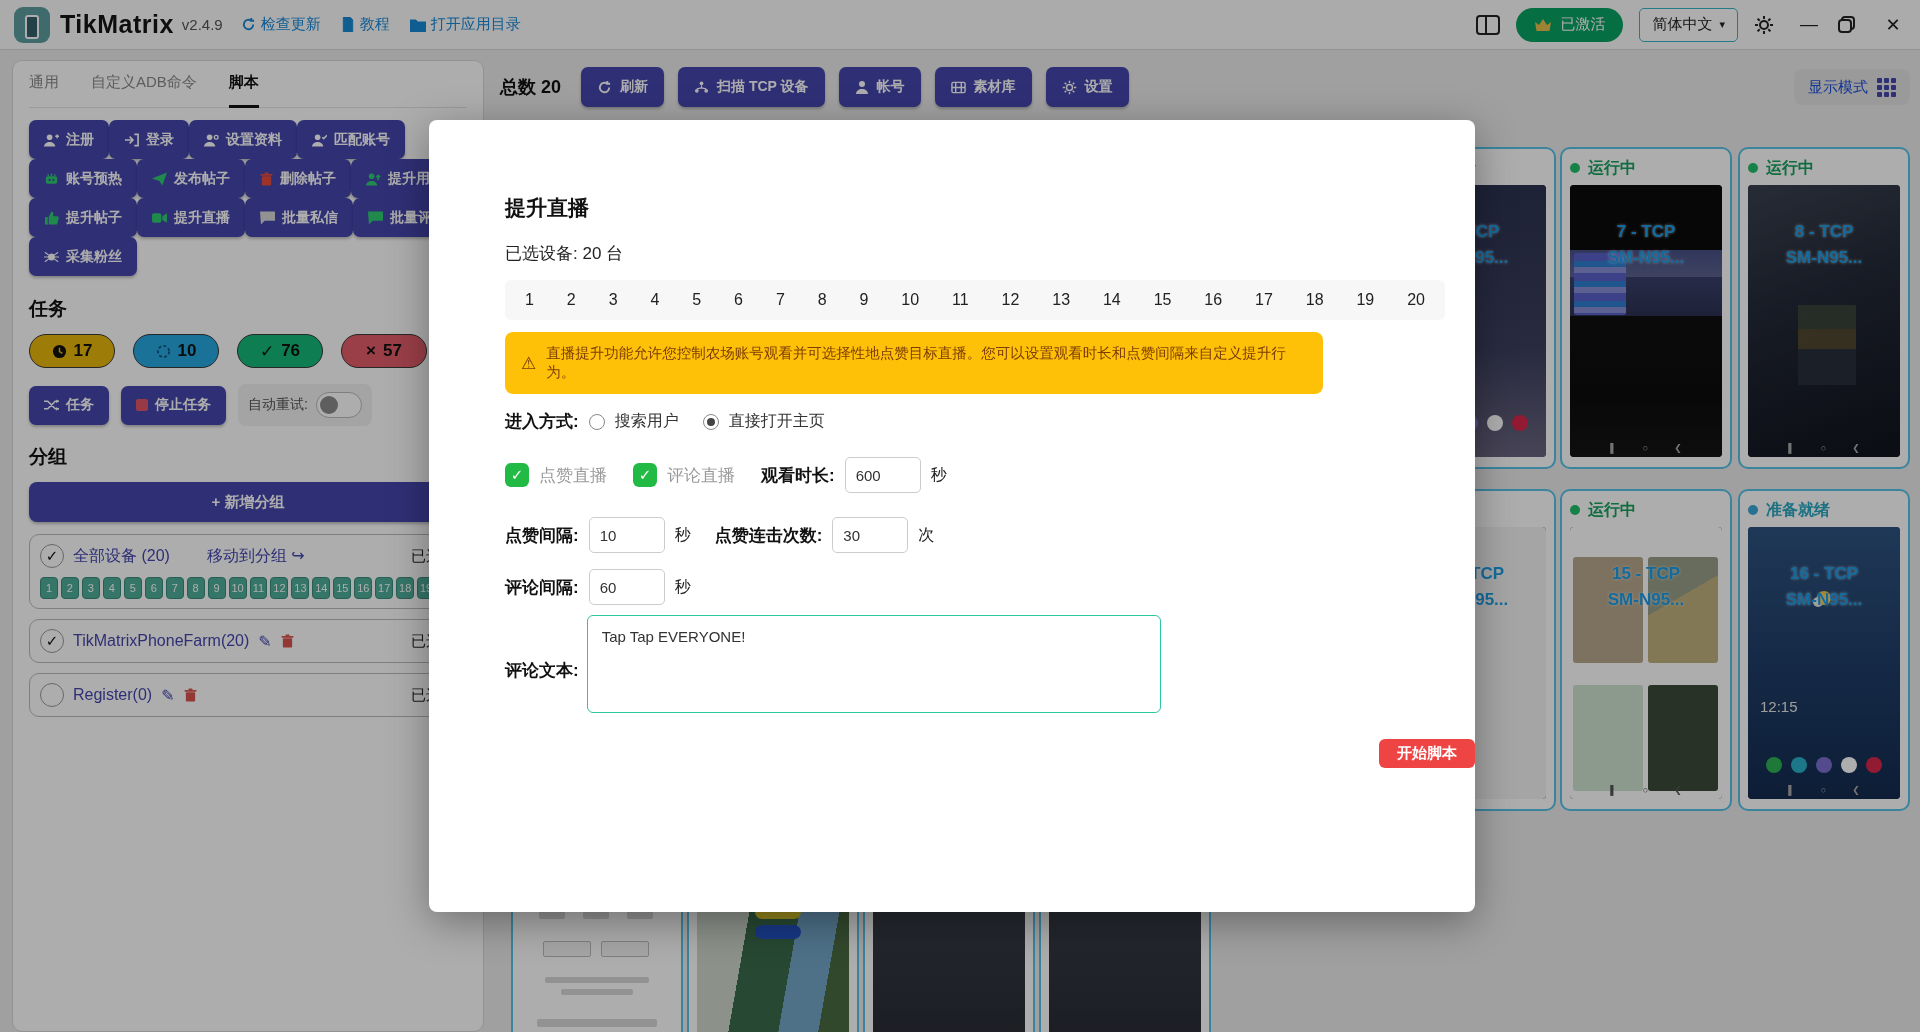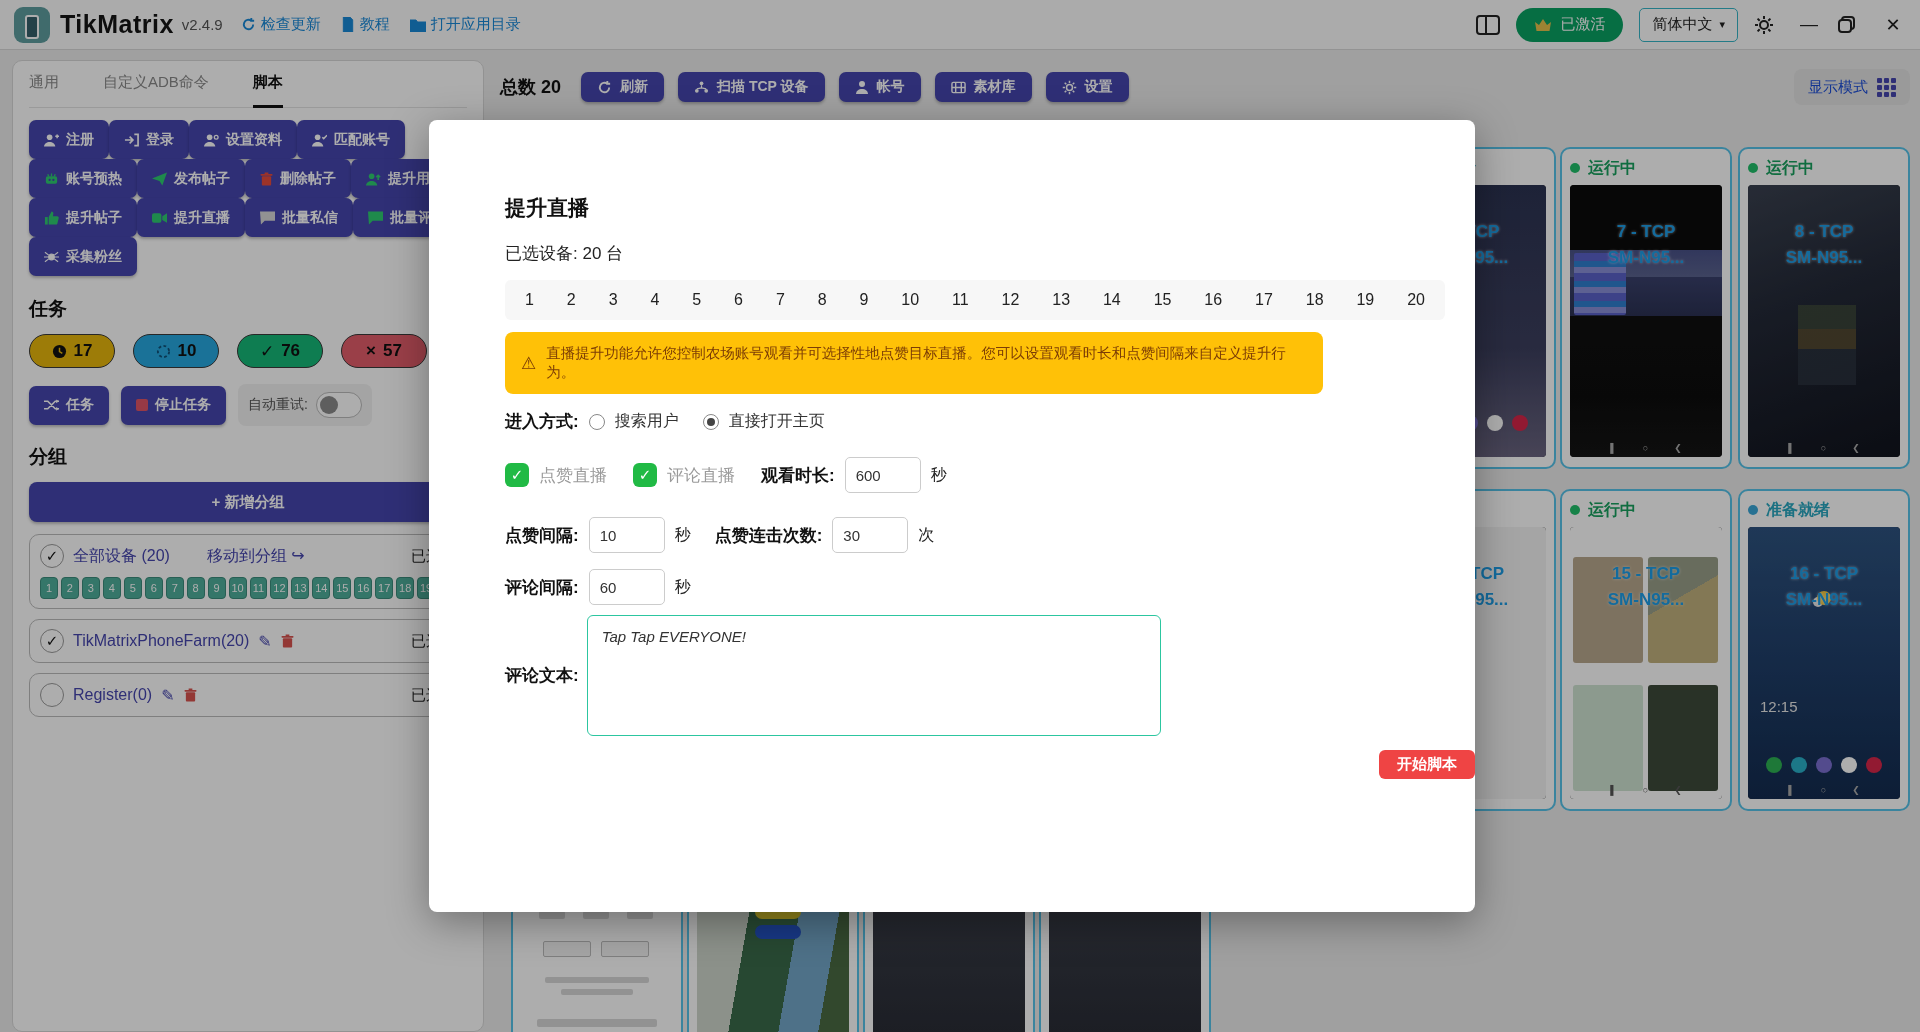--- a/index.html
+++ b/index.html
@@ -17,21 +17,21 @@
   .header-right { margin-left:auto; display:flex; align-items:center; gap:16px; }
   .panel-toggle { width:24px; height:20px; border:2px solid #222; border-radius:4px; position:relative; }
   .panel-toggle::after { content:""; position:absolute; left:7px; top:0; width:2px; height:16px; background:#222; }
   .activated-btn { background:#0aa263; color:#fff; border:none; border-radius:17px; height:34px; padding:0 18px; font-size:15px; display:flex; align-items:center; gap:8px; cursor:pointer; }
   .lang-select { background:#fff; border:1px solid #36b6c8; border-radius:5px; height:34px; padding:0 12px; font-size:15px; color:#222; display:flex; align-items:center; gap:7px; cursor:pointer; }
   .winbtn { font-size:18px; color:#222; width:26px; text-align:center; cursor:pointer; }
   .gearicon svg { stroke:#222; }
 
   
   .sidebar { position:absolute; left:12px; top:60px; width:472px; height:972px; background:#fff; border:1px solid #d8d8d8; border-radius:10px; padding:12px 16px; z-index:1; }
-  .tabs { display:flex; gap:44px; font-size:15px; color:#8a8a8a; border-bottom:1px solid #e4e4e4; padding-bottom:9px; margin-bottom:12px; }
+  .tabs { display:flex; gap:32px; font-size:15px; color:#8a8a8a; border-bottom:1px solid #e4e4e4; padding-bottom:9px; margin-bottom:12px; }
   .tab { cursor:pointer; padding-bottom:6px; }
   .tab.active { color:#111; font-weight:bold; border-bottom:3px solid #111; margin-bottom:-10px; }
   .btn-grid { display:flex; flex-wrap:wrap; margin-bottom:20px; }
   .pbtn { background:#4646ae; color:#fff; border:none; border-radius:7px; height:39px; padding:0 15px; font-size:14px; font-weight:bold; display:flex; align-items:center; gap:7px; cursor:pointer; box-shadow:0 2px 3px rgba(0,0,0,0.25); }
   .pbtn svg { flex:0 0 auto; }
   .ic-green { color:#2ecc71; } .ic-red { color:#e74c3c; } .ic-white { color:#fff; } .ic-gray { color:#d8d8d8; }
   .section-title { font-size:19px; font-weight:bold; color:#111; margin:6px 0 12px 0; }
   .badge-row { display:flex; gap:18px; margin-bottom:16px; }
   .badge { height:34px; min-width:86px; border-radius:17px; border:1px solid #3a3a3a; color:#111; font-size:17px; font-weight:bold; display:flex; align-items:center; justify-content:center; gap:7px; padding:0 14px; }
   .badge.yellow { background:#e8b70c; } .badge.blue { background:#27a9e0; } .badge.green { background:#16b978; } .badge.red { background:#e35d6a; }
@@ -48,21 +48,21 @@
   .cbx { width:24px; height:24px; border:1px solid #9a9a9a; border-radius:50%; background:#fff; display:flex; align-items:center; justify-content:center; font-size:15px; color:#111; cursor:pointer; flex:0 0 auto; }
   .chip-row { display:flex; gap:3px; margin-top:9px; }
   .chip-row .num-chip { width:19px; height:22px; background:#4fae9b; border:1px solid #3c8d7c; border-radius:4px; color:#fff; font-size:11px; display:flex; align-items:center; justify-content:center; cursor:pointer; }
   .mini-ic { cursor:pointer; font-size:16px; }
   .edit-ic { color:#4646ae; }
   .trash-ic { color:#d9534f; display:inline-flex; }
 
   
   .main-toolbar { position:absolute; left:500px; top:64px; width:1410px; height:46px; display:flex; align-items:center; gap:14px; z-index:1; }
   .total-label { font-size:18px; font-weight:bold; color:#111; margin-right:6px; }
-  .tbtn { background:#4646ae; color:#fff; border:none; border-radius:7px; height:30px; padding:0 16px; font-size:14px; font-weight:bold; display:flex; align-items:center; gap:8px; cursor:pointer; box-shadow:0 2px 3px rgba(0,0,0,0.25); }
+  .tbtn { background:#4646ae; color:#fff; border:none; border-radius:7px; height:40px; padding:0 16px; font-size:14px; font-weight:bold; display:flex; align-items:center; gap:8px; cursor:pointer; box-shadow:0 2px 3px rgba(0,0,0,0.25); }
   .display-mode { margin-left:auto; display:flex; align-items:center; gap:9px; background:#e3e3e3; border-radius:8px; height:36px; padding:0 14px; font-size:15px; color:#1d4ed8; }
   .grid-ic { display:inline-grid; grid-template-columns:repeat(3,5px); grid-template-rows:repeat(3,5px); gap:2px; }
   .grid-ic i { background:#4646ae; border-radius:1px; }
 
   
   .card { position:absolute; width:172px; height:322px; background:#fff; border:2px solid #56c3e9; border-radius:10px; padding:6px 8px; z-index:1; }
   .card-head { display:flex; align-items:center; gap:8px; height:26px; font-size:16px; font-weight:bold; }
   .dot { width:10px; height:10px; border-radius:50%; }
   .st-run { color:#19a15f; } .st-run .dot { background:#21c06b; }
   .st-ready { color:#2aa7c0; } .st-ready .dot { background:#3aa7d8; }
@@ -105,21 +105,21 @@
   .m-row { display:flex; align-items:center; gap:10px; margin-bottom:22px; }
   .m-label { font-size:17px; font-weight:bold; color:#111; }
   .radio { width:16px; height:16px; border:1px solid #888; border-radius:50%; position:relative; display:inline-block; cursor:pointer; }
   .radio.sel::after { content:""; position:absolute; left:3px; top:3px; width:8px; height:8px; border-radius:50%; background:#444; }
   .radio-lab { font-size:16px; color:#333; margin-right:14px; }
   .gcheck { width:24px; height:24px; background:#21ba45; border-radius:6px; color:#fff; font-size:15px; display:flex; align-items:center; justify-content:center; cursor:pointer; }
   .chk-lab { font-size:17px; color:#9a9a9a; margin-right:16px; }
   .m-input { width:76px; height:36px; border:1px solid #ccc; border-radius:5px; font-size:15px; color:#333; padding:0 10px; outline:none; font-family:inherit; }
   .unit { font-size:16px; color:#222; }
   .comment-row { display:flex; align-items:center; gap:8px; margin-bottom:14px; }
-  .m-textarea.small { width:574px; height:121px; margin-bottom:0;font-style:italic; }
+  .m-textarea.small { width:574px; height:98px; margin-bottom:12px; }
   .start-row { width:970px; display:flex; justify-content:flex-end; margin-top:14px; }
   .start-btn { background:#ef4444; color:#fff; border:none; border-radius:6px; height:29px; padding:0 18px; font-size:15px; font-weight:bold; cursor:pointer; }
   svg { display:block; }
 </style>
 </head>
 <body>
 
 <div class="stage">
 
   <div class="header">

